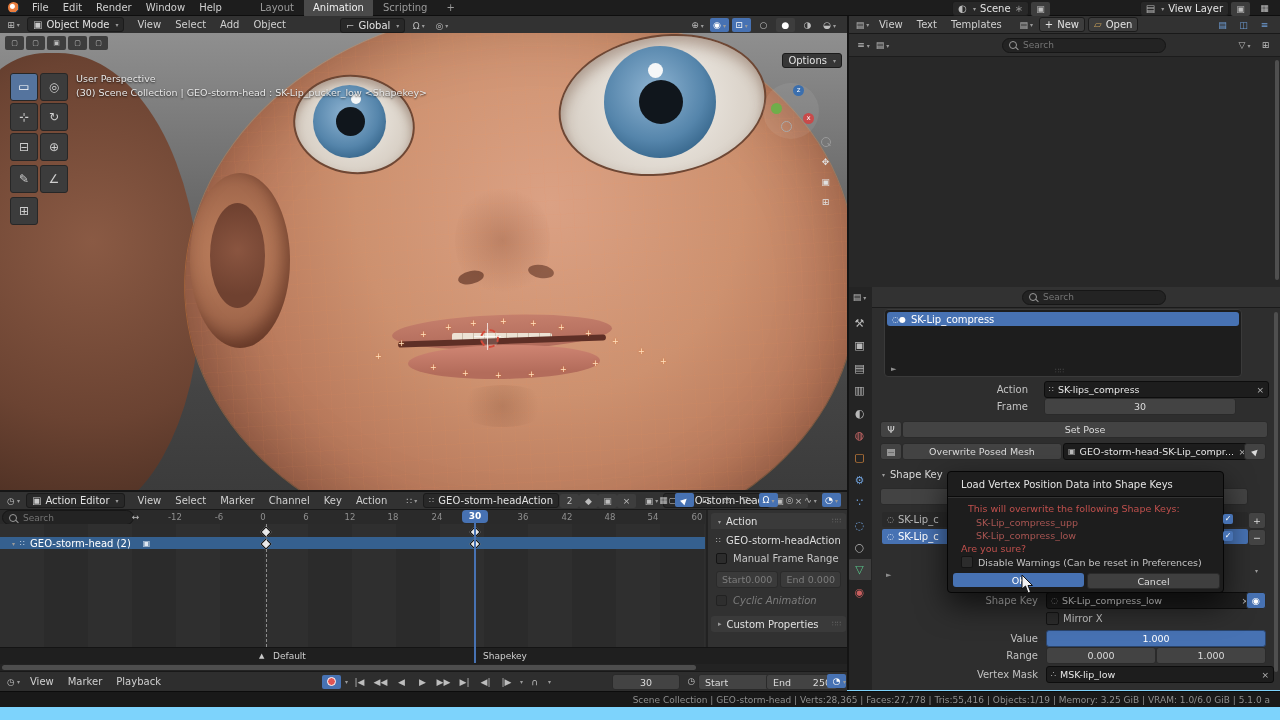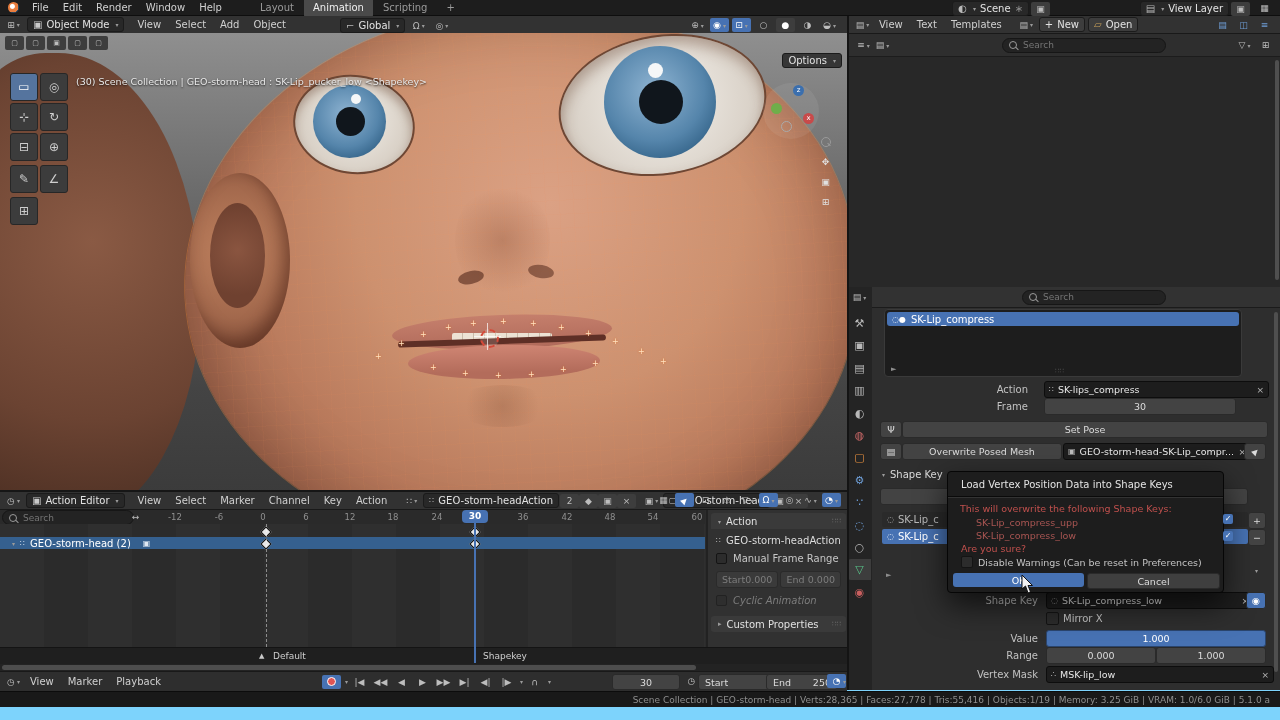--- a/index.html
+++ b/index.html
@@ -204,20 +204,21 @@
         <span class="toolbtn" style="left:10px;top:70px;">⊹</span>
         <span class="toolbtn" style="left:40px;top:70px;">↻</span>
         <span class="toolbtn" style="left:10px;top:100px;">⊟</span>
         <span class="toolbtn" style="left:40px;top:100px;">⊕</span>
         <span class="toolbtn" style="left:10px;top:132px;">✎</span>
         <span class="toolbtn" style="left:40px;top:132px;">∠</span>
         <span class="toolbtn" style="left:10px;top:164px;">⊞</span>
       </div>
 
       <div class="abs" style="left:76px;top:40px;color:#e8e8e8;text-shadow:0 1px 2px rgba(0,0,0,.8);font-size:9.5px;">
+        <div>User Perspective</div>
         <div style="margin-top:3px;">(30) Scene Collection | GEO-storm-head : SK-Lip_pucker_low &lt;Shapekey&gt;</div>
       </div>
 
       <span class="sel abs" style="right:5px;top:20px;background:rgba(40,40,40,.85);">
         <span>Options</span>
         <span class="caret">▾</span>
       </span>
 
       <div class="abs" style="right:28px;top:50px;width:56px;height:56px;border-radius:50%;background:rgba(255,255,255,.07);">
         <span class="abs" style="left:30px;top:2px;width:11px;height:11px;border-radius:50%;background:#3b6fae;color:#fff;font-size:7px;text-align:center;line-height:11px;">z</span>
@@ -385,21 +386,21 @@
       <span class="ptab" style="left: 0px; top: 205.2px; color: rgb(111, 159, 216);">∵</span>
       <span class="ptab" style="left: 0px; top: 227.6px; color: rgb(111, 159, 216);">◌</span>
       <span class="ptab" style="left: 0px; top: 250px; color: rgb(184, 184, 184);">○</span>
       <span class="ptab active" style="left: 0px; top: 272.4px; color: rgb(88, 197, 138);">▽</span>
       <span class="ptab" style="left: 0px; top: 294.8px; color: rgb(201, 95, 95);">◉</span>
     </div>
 
   <div id="dialog">
     <div style="position:absolute;left:13px;top:7px;color:#e3e3e3;font-size:10px;">Load Vertex Position Data into Shape Keys</div>
     <div class="abs" style="left:0;top:24px;width:275px;height:1px;background:#0a0a0a;box-shadow:0 1px 0 #333;"></div>
-    <div class="dred" style="left:12px;top:31px;">This will overwrite the following Shape Keys:</div>
+    <div class="dred" style="left:20px;top:31px;">This will overwrite the following Shape Keys:</div>
     <div class="dred" style="left:28px;top:45px;color:#a85552;">SK-Lip_compress_upp</div>
     <div class="dred" style="left:28px;top:58px;color:#a85552;">SK-Lip_compress_low</div>
     <div class="dred" style="left:13px;top:71px;">Are you sure?</div>
     <span class="chk" style="position:absolute;left:13px;top:84px;width:10px;height:10px;"></span>
     <span style="position:absolute;left:30px;top:85px;color:#c4c4c4;font-size:9.5px;">Disable Warnings (Can be reset in Preferences)</span>
     <div class="dbtn" style="left:5px;width:131px;background:#4772b3;color:#fff;">
         <span>OK</span>
       </div>
     <div class="dbtn" style="left:139px;width:131px;background:#3f3f3f;color:#ddd;border:1px solid #2a2a2a;">
         <span>Cancel</span>

